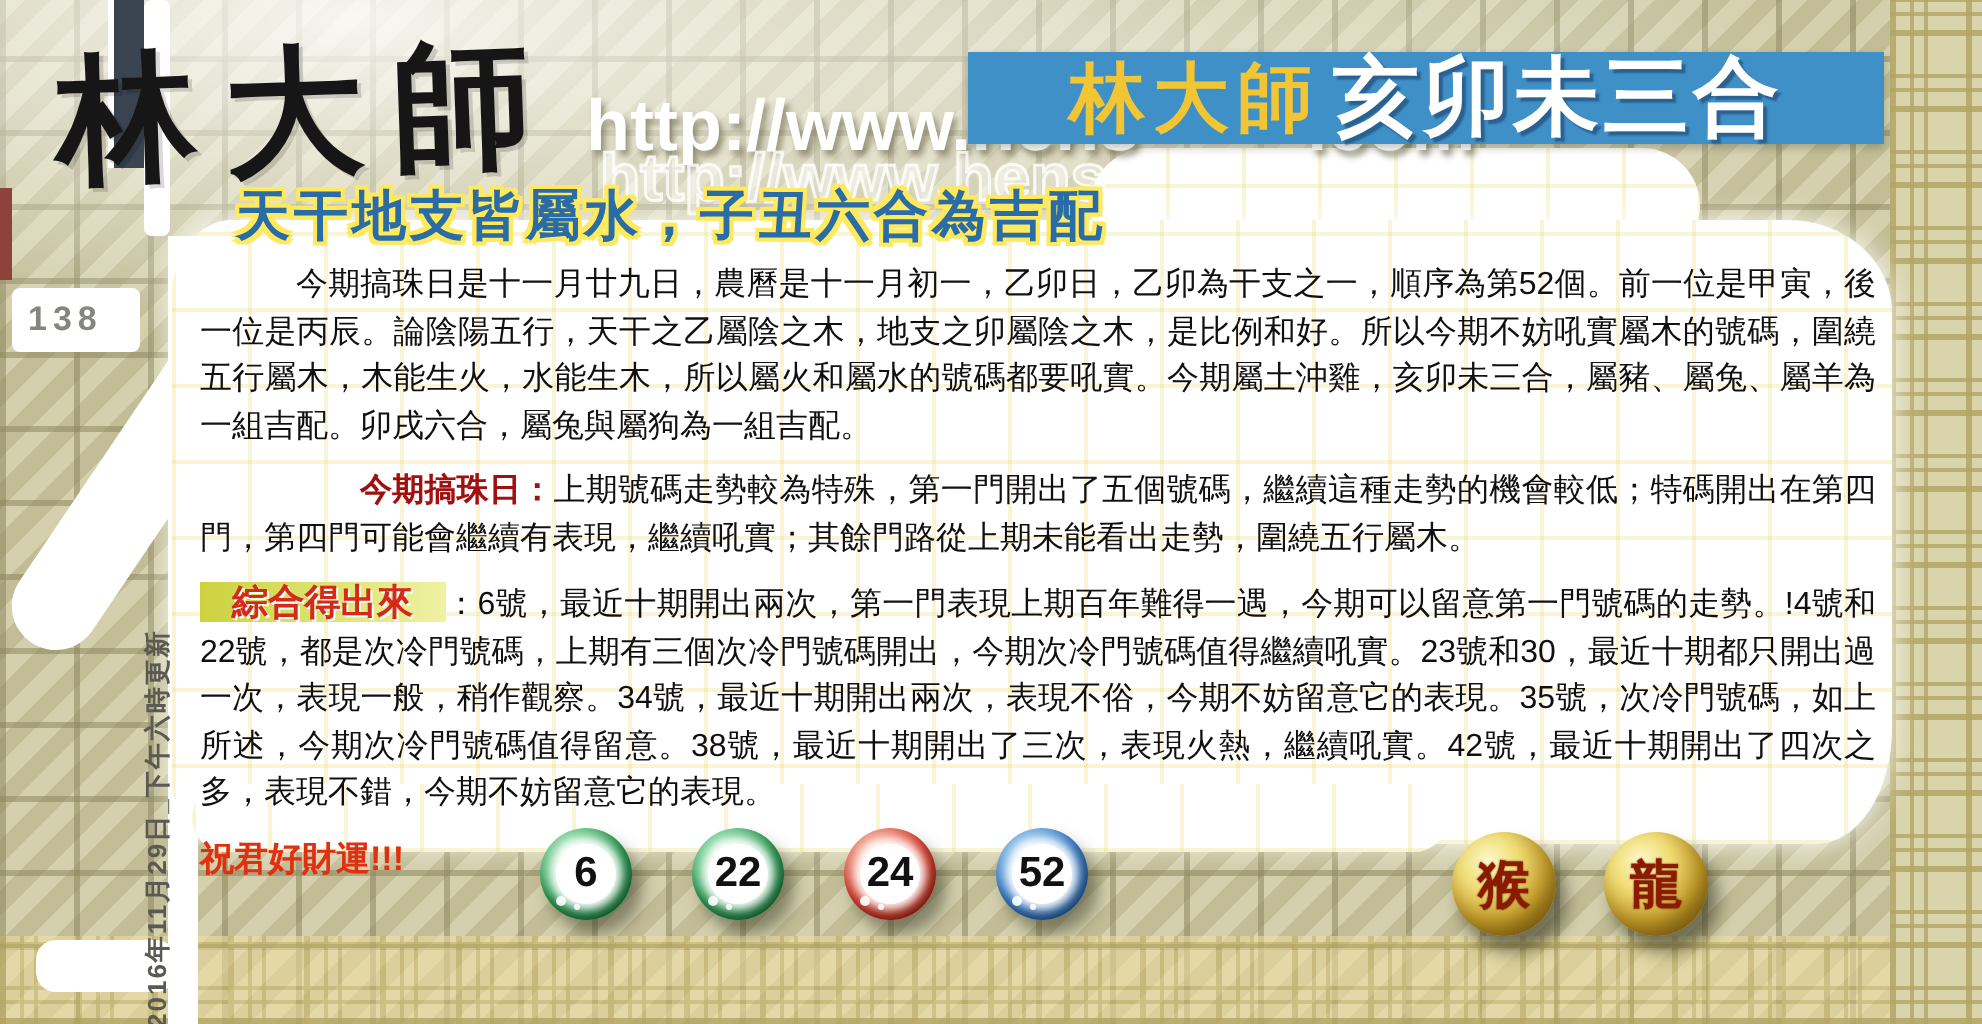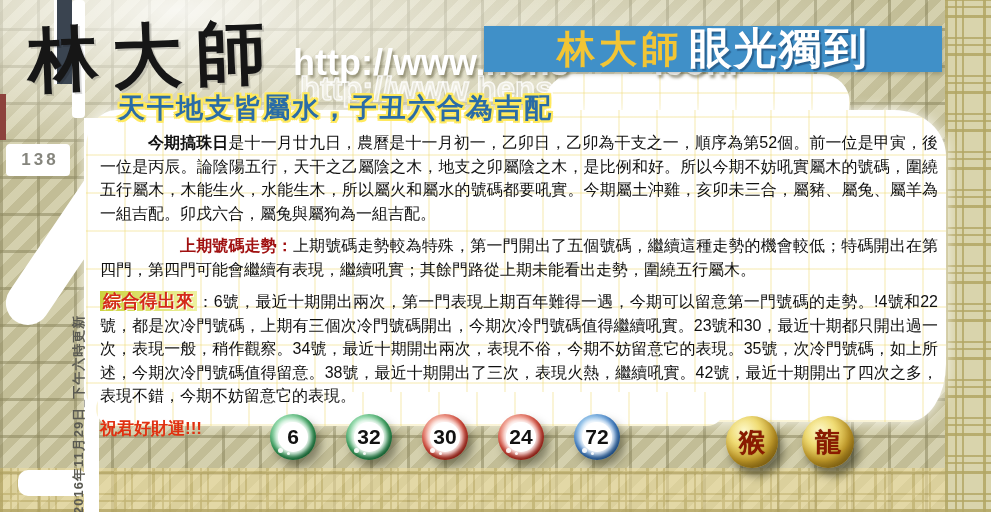--- a/index.html
+++ b/index.html
@@ -24,21 +24,21 @@
     filter:sepia(.3) saturate(1.4);}
   
   .deco{position:absolute;background:#fff;z-index:1;}
   .deco-dark{position:absolute;left:54px;top:0;width:15px;height:84px;background:#3a4450;border-left:3px solid #fff;z-index:1;}
   .deco-red{position:absolute;left:0;top:94px;width:6px;height:46px;background:#8d423c;z-index:1;}
   .g-vert{left:72px;top:0;width:13px;height:118px;border-radius:4px;}
   .g-long{left:84px;top:118px;width:15px;height:394px;}
   .g-diag{left:-34px;top:206px;width:225px;height:44px;border-radius:22px;transform:rotate(-56deg);}
   .g-tab{left:6px;top:144px;width:64px;height:32px;border-radius:4px;}
   .g-foot{left:18px;top:470px;width:70px;height:26px;border-radius:10px;}
-  .issue{position:absolute;left:14px;top:150px;width:52px;text-align:center;color:#85857d;
+  .issue{position:absolute;left:14px;top:150px;width:52px;text-align:left;color:#85857d;
     font-size:17px;font-weight:bold;letter-spacing:3px;z-index:2;}
   
   .blob{position:absolute;background:
       repeating-linear-gradient(90deg, rgba(238,216,110,.28) 0 2px, rgba(0,0,0,0) 2px 38px),
       repeating-linear-gradient(0deg, rgba(238,216,110,.28) 0 2px, rgba(0,0,0,0) 2px 38px),
       #fff;z-index:2;}
   .blob-main{left:86px;top:110px;width:860px;height:312px;
     border-radius:30px 52px 38px 46px / 38px 46px 58px 30px;box-shadow:0 0 14px rgba(255,255,255,.9);}
   .blob-top{left:545px;top:74px;width:305px;height:58px;border-radius:30px;}
   .blob-bottom{left:96px;top:392px;width:628px;height:34px;border-radius:17px;}
@@ -57,24 +57,24 @@
   .banner .slogan{font-size:43px;color:#fff;font-weight:900;letter-spacing:2px;
     text-shadow:2px 2px 1px rgba(35,85,130,.8);}
   .headline{position:absolute;left:118px;top:90px;z-index:6;font-size:27px;font-weight:900;color:#2a6ca6;
     letter-spacing:2px;white-space:nowrap;
     text-shadow:2px 0 0 #ffe95e,-2px 0 0 #ffe95e,0 2px 0 #ffe95e,0 -2px 0 #ffe95e,2px 2px 0 #ffe95e,-2px 2px 0 #ffe95e,2px -2px 0 #ffe95e,-2px -2px 0 #ffe95e;}
   
   .article{position:absolute;left:100px;top:131px;width:838px;z-index:5;font-size:16px;line-height:23.5px;
     color:#101010;text-align:justify;}
   .article p{margin:0 0 9px 0;}
   .p1{text-indent:48px;}
-  .p1 .lead{font-weight:700;}
+  .p1 .lead{font-weight:400;}
   .p2{text-indent:80px;}
   .p2 .label{color:#a01010;font-weight:900;}
-  .p3 .label{color:#d42a1a;font-weight:900;font-size:18px;padding:0 3px;
+  .p3 .label{color:#d42a1a;font-weight:900;font-size:18px;padding:0 16px;
     background:linear-gradient(90deg,#ccd23e,#eef2a2);text-shadow:1px 1px 0 #fff;}
   .closing{color:#e03010;font-weight:900;font-size:17px;margin-top:2px;}
   
   .balls-row{position:absolute;left:270px;top:414px;display:flex;gap:30px;z-index:6;}
   .ball{width:46px;height:46px;border-radius:50%;display:flex;align-items:center;justify-content:center;
     box-shadow:5px 7px 8px rgba(55,55,35,.5), inset -4px -6px 8px rgba(0,0,0,.25);position:relative;}
   .ball .num{display:flex;align-items:center;justify-content:center;width:30px;height:30px;border-radius:50%;
     background:#fff;box-shadow:0 0 5px 3px rgba(255,255,255,.95);
     font-size:21px;font-weight:900;color:#111;font-family:"Liberation Sans",sans-serif;}
   .ball::after{content:"";position:absolute;left:8px;bottom:7px;width:5px;height:5px;border-radius:50%;
@@ -109,46 +109,43 @@
 
   <div class="blob blob-top"></div>
   <div class="blob blob-main"></div>
   <div class="blob blob-bottom"></div>
 
   <div class="site-title">林大師</div>
   <div class="url"><span>http://www.hens</span><span style="margin-left:84px;">.com</span></div>
   <div class="url-watermark">http://www.hens</div>
   <div class="banner">
     <span class="brand">林大師</span>
-    <span class="slogan">眼光獨到</span>
+    <span class="slogan">亥卯未三合</span>
   </div>
   <div class="headline">天干地支皆屬水，子丑六合為吉配</div>
 
   <div class="article">
     <p class="p1"><span class="lead">今期搞珠日</span><span>是十一月廿九日，農曆是十一月初一，乙卯日，乙卯為干支之一，順序為第52個。前一位是甲寅，後一位是丙辰。論陰陽五行，天干之乙屬陰之木，地支之卯屬陰之木，是比例和好。所以今期不妨吼實屬木的號碼，圍繞五行屬木，木能生火，水能生木，所以屬火和屬水的號碼都要吼實。今期屬土沖雞，亥卯未三合，屬豬、屬兔、屬羊為一組吉配。卯戌六合，屬兔與屬狗為一組吉配。</span></p>
-    <p class="p2"><span class="label">上期號碼走勢：</span><span>上期號碼走勢較為特殊，第一門開出了五個號碼，繼續這種走勢的機會較低；特碼開出在第四門，第四門可能會繼續有表現，繼續吼實；其餘門路從上期未能看出走勢，圍繞五行屬木。</span></p>
+    <p class="p2"><span class="label">今期搞珠日：</span><span>上期號碼走勢較為特殊，第一門開出了五個號碼，繼續這種走勢的機會較低；特碼開出在第四門，第四門可能會繼續有表現，繼續吼實；其餘門路從上期未能看出走勢，圍繞五行屬木。</span></p>
     <p class="p3"><span class="label">綜合得出來</span><span>：6號，最近十期開出兩次，第一門表現上期百年難得一遇，今期可以留意第一門號碼的走勢。!4號和22號，都是次冷門號碼，上期有三個次冷門號碼開出，今期次冷門號碼值得繼續吼實。23號和30，最近十期都只開出過一次，表現一般，稍作觀察。34號，最近十期開出兩次，表現不俗，今期不妨留意它的表現。35號，次冷門號碼，如上所述，今期次冷門號碼值得留意。38號，最近十期開出了三次，表現火熱，繼續吼實。42號，最近十期開出了四次之多，表現不錯，今期不妨留意它的表現。</span></p>
     <div class="closing">祝君好財運!!!</div>
   </div>
 
   <div class="balls-row">
     <div class="ball ball-green">
         <span class="num">6</span>
       </div>
     <div class="ball ball-green">
-        <span class="num">32</span>
-      </div>
-    <div class="ball ball-red">
-        <span class="num">30</span>
+        <span class="num">22</span>
       </div>
     <div class="ball ball-red">
         <span class="num">24</span>
       </div>
     <div class="ball ball-blue">
-        <span class="num">72</span>
+        <span class="num">52</span>
       </div>
   </div>
 
   <div class="zodiac-row">
     <div class="ball-gold">猴</div>
     <div class="ball-gold">龍</div>
   </div>
 
   <div class="update-date">2016年11月29日_下午六時更新</div>
 

